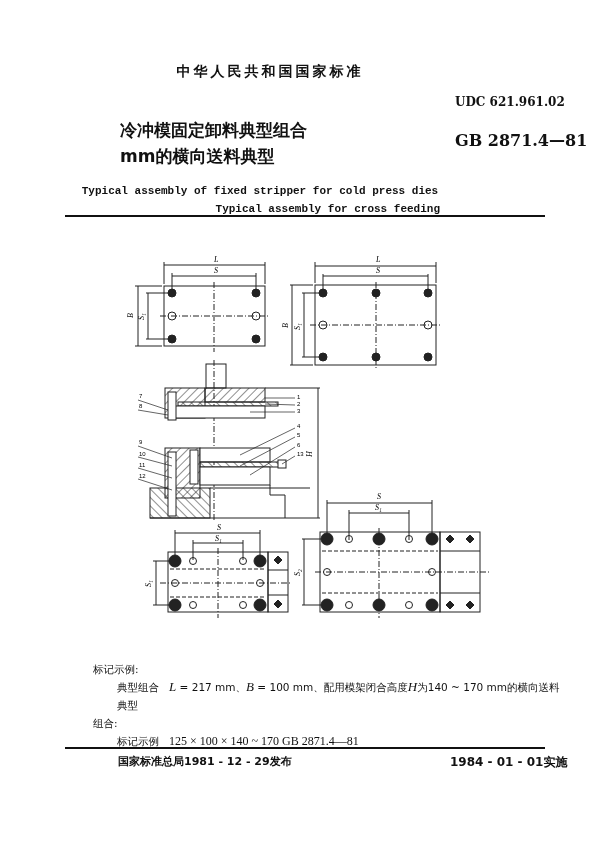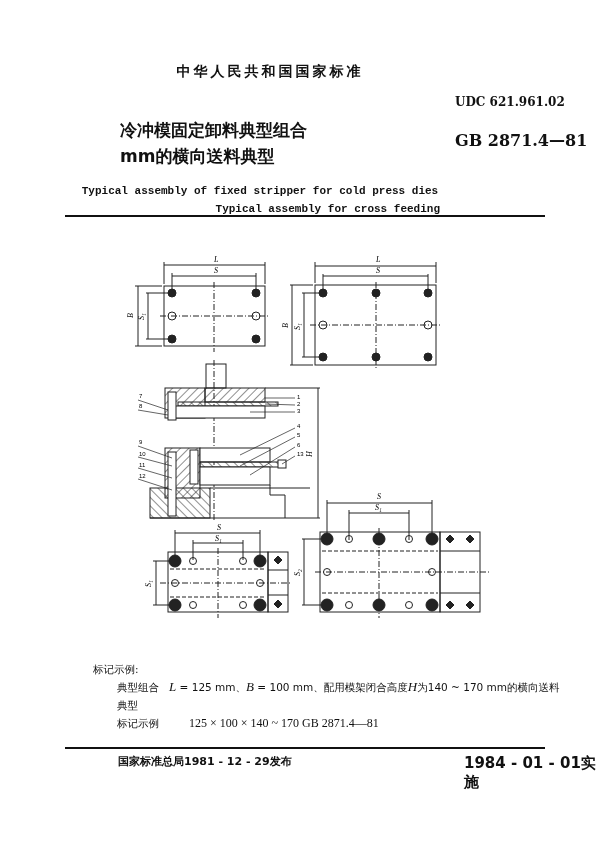--- a/index.html
+++ b/index.html
@@ -18,21 +18,21 @@
               font-size:11px; font-weight:bold; line-height:17px; }
   .e1 { top:183px; }
   .e2 { top:201px;text-align:right; }
   .rule-top { left:65px; top:215px; width:480px; height:2px; background:#111; }
   .rule-bot { left:65px; top:747px; width:480px; height:2px; background:#111; }
   .drawing { left:0; top:230px; }
   .notes { left:93px; top:660px; font-family:"DejaVu Sans", sans-serif; font-size:10.5px; line-height:18px; width:470px; }
   .notes .ind { padding-left:24px; }
   .notes i { font-family:"Liberation Serif", serif; font-size:13px; }
   .foot-left { left:70px; top:754px; font-family:"DejaVu Sans", sans-serif; font-weight:bold; font-size:11px;padding-left:48px; }
-  .foot-right { left:464px; top:754px; font-family:"DejaVu Sans", sans-serif; font-weight:bold; font-size:15px; }
+  .foot-right { left:450px; top:754px; font-family:"DejaVu Sans", sans-serif; font-weight:bold; font-size:12px; }
   svg text { font-family:"Liberation Serif", serif; font-style:italic; }
   svg .lbl { font-family:"Liberation Sans", sans-serif; font-style:normal; font-size:6px; }
 </style>
 </head>
 <body>
 
 <div class="abs hdr-national">中华人民共和国国家标准</div>
 <div class="abs udc">UDC 621.961.02</div>
 <div class="abs gb">GB 2871.4—81</div>
 
@@ -238,23 +238,24 @@
   </g>
   <text x="377" y="499" font-size="8">S</text>
   <text x="375" y="510" font-size="8">S₁</text>
   <text x="300" y="576" font-size="8" transform="rotate(-90 300 576)">S₂</text>
 </svg>
 
 <div class="abs notes">
   <div>标记示例:</div>
   <div class="ind">
     <span>典型组合</span>&nbsp;&nbsp;
-    <i>L</i><span> = 125 mm、</span><i>B</i><span> = 100 mm、配用模架闭合高度</span><i>H</i><span>为140 ~ 170 mm的横向送料典型</span>
+    <i>L</i><span> = 217 mm、</span><i>B</i><span> = 100 mm、配用模架闭合高度</span><i>H</i><span>为140 ~ 170 mm的横向送料典型</span>
   </div>
+  <div>组合:</div>
   <div class="ind">
     <span>标记示例</span>&nbsp;&nbsp;
-    <span style="font-family:'Liberation Serif',serif;font-size:12px;margin-left:20px;">125 × 100 × 140 ~ 170   GB  2871.4—81</span>
+    <span style="font-family:'Liberation Serif',serif;font-size:12px;">125 × 100 × 140 ~ 170   GB  2871.4—81</span>
   </div>
 </div>
 
 <div class="abs rule-bot"></div>
 <div class="abs foot-left">国家标准总局1981 - 12 - 29发布</div>
 <div class="abs foot-right">1984 - 01 - 01实施</div>
 
 </body></html>

